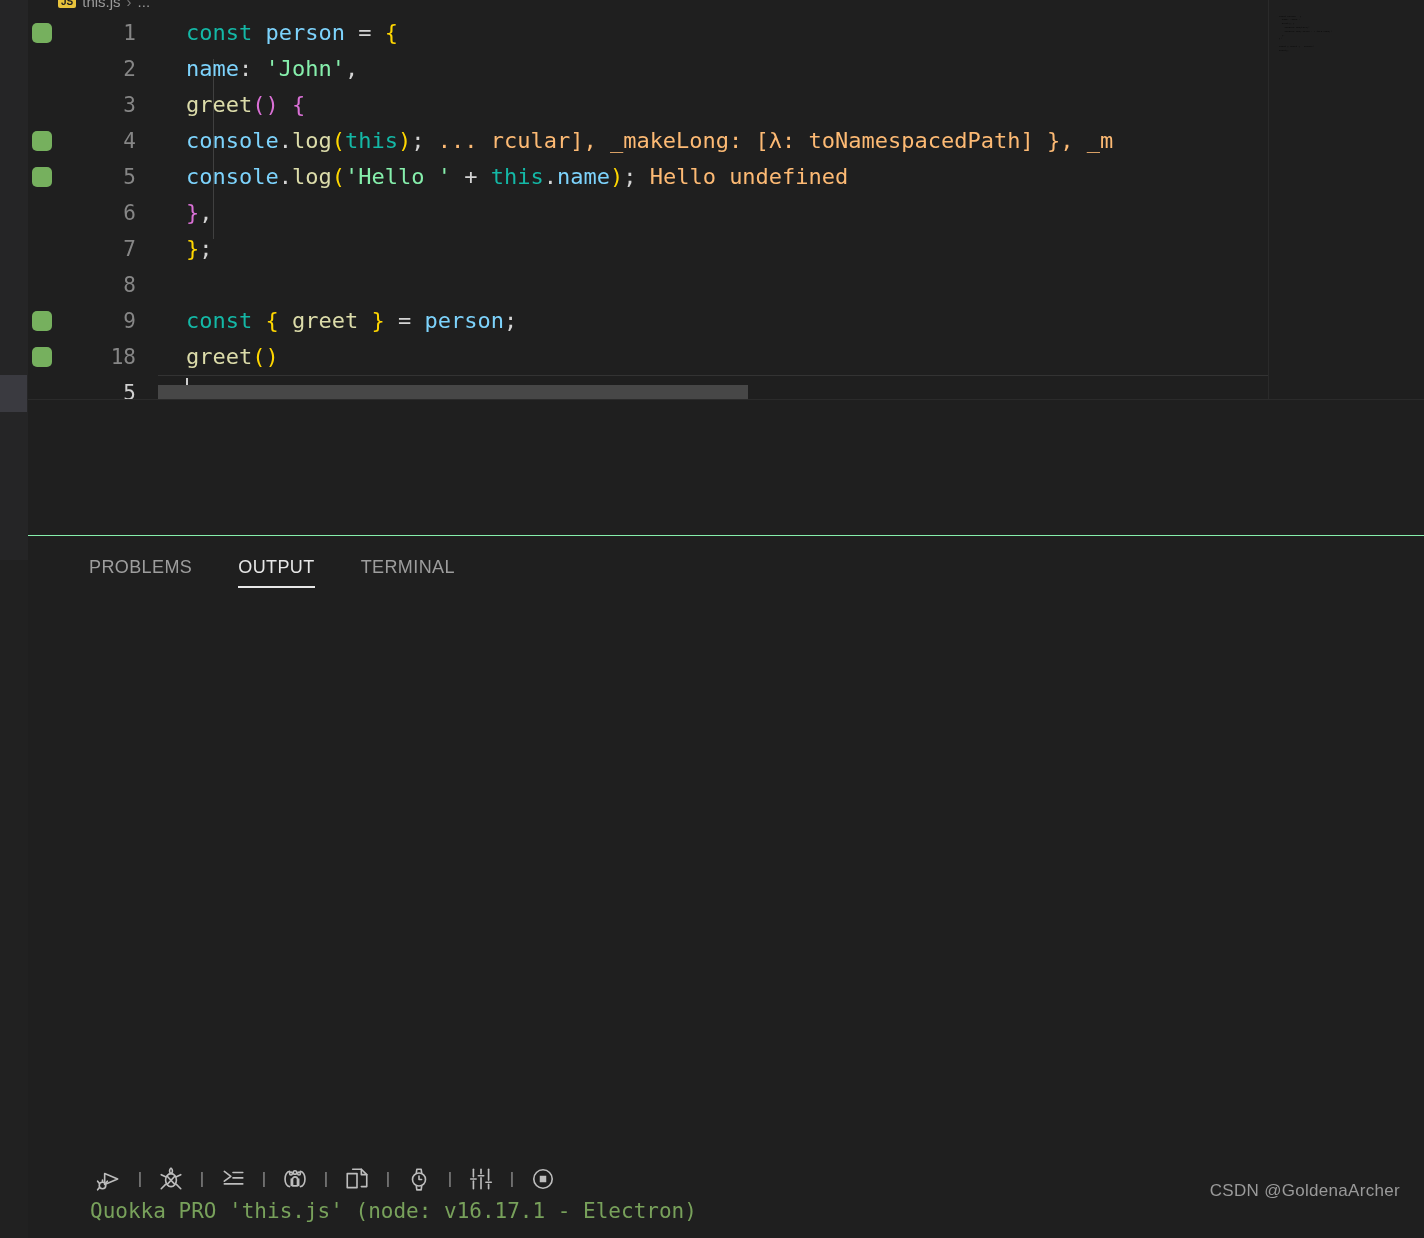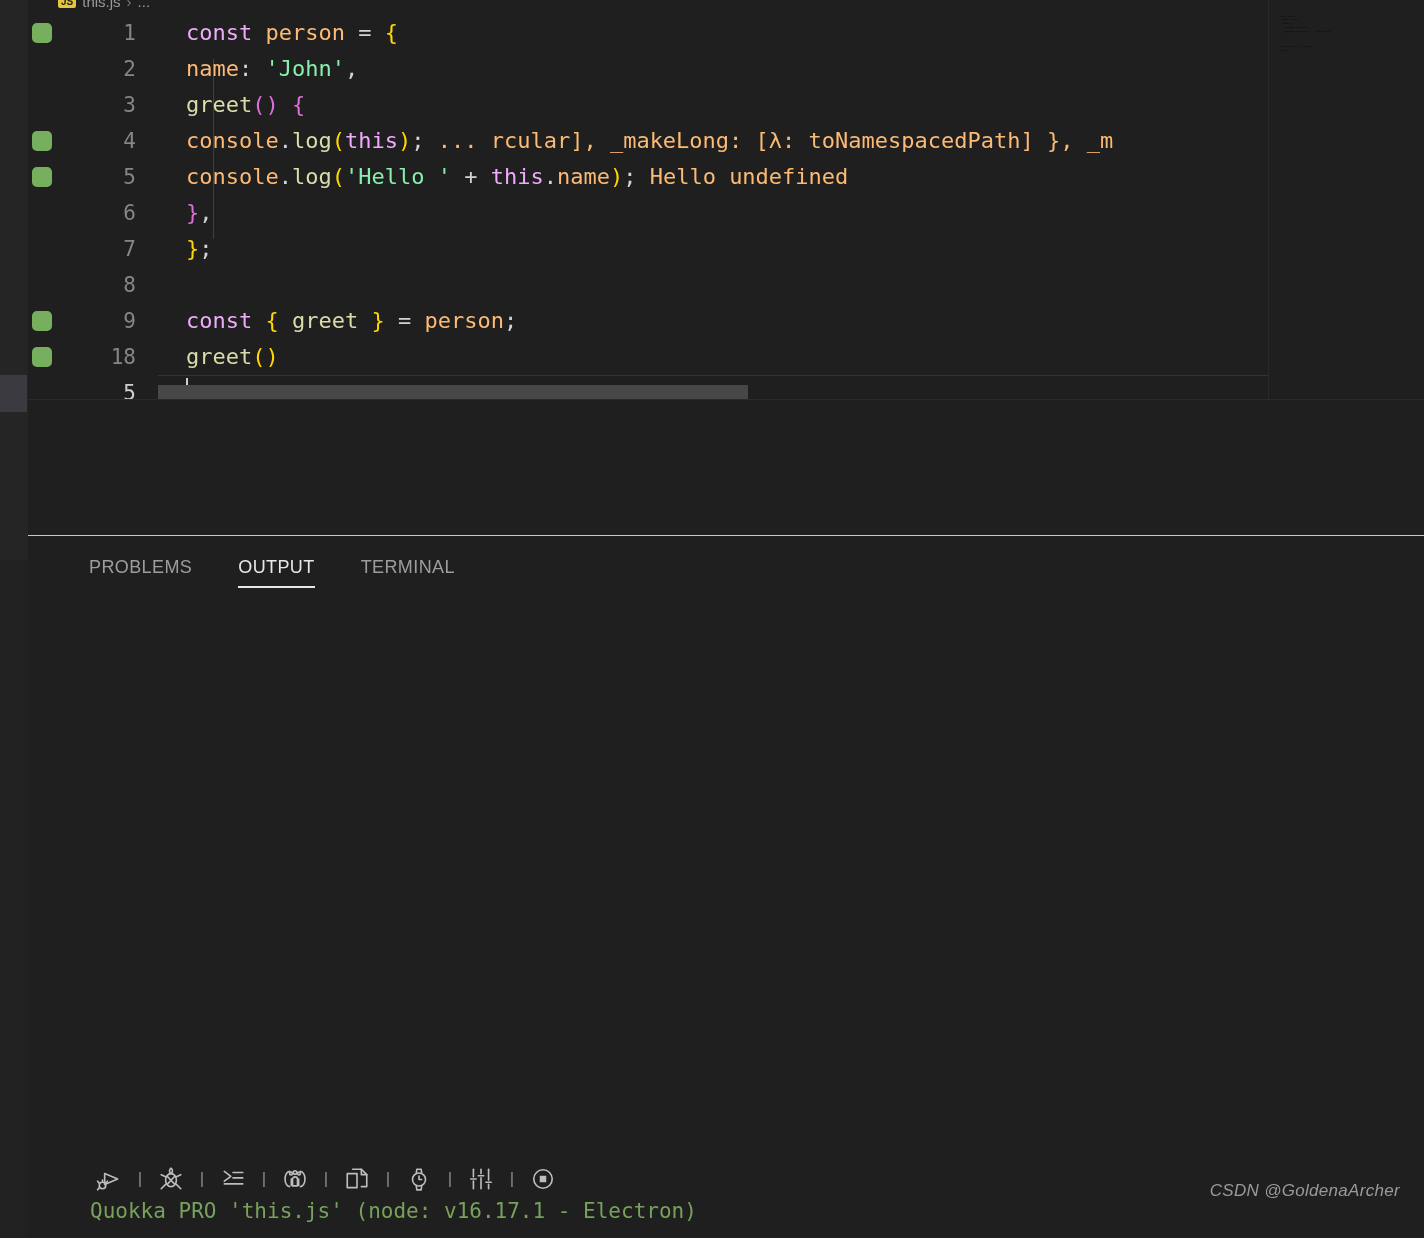--- a/index.html
+++ b/index.html
@@ -124,22 +124,22 @@
   .active-line-box {
     position: absolute;
     left: 130px; top: 375px;
     width: 1240px; height: 37px;
     border-top: 1px solid #333;
     border-bottom: 1px solid #333;
     pointer-events: none;
   }
 
   
-  .t-kw   { color: #f0abfc; text-align: right; }
-  .t-var  { color: #fdba74; }
+  .t-kw   { color: #14b8a6; text-align: right; }
+  .t-var  { color: #7dd3fc; }
   .t-fn   { color: #dcdcaa; margin-top: 20px; }
   .t-str  { color: #86efac; }
   .t-op   { color: #d4d4d4; }
   .t-br-y { color: #ffd700; }
   .t-br-p { color: #da70d6; }
   .t-out  { color: #fdba74; }
 
   
   .minimap {
     position: absolute;
@@ -248,21 +248,20 @@
     white-space: nowrap;
   }
 
   .watermark {
     position: absolute;
     right: 24px; bottom: 12px;
     font-family: "Liberation Sans", sans-serif;
     font-size: 17px;
     color: #9a9a9a;
     letter-spacing: 0.3px;
-    font-style: italic;
   }
 </style>
 </head>
 <body>
 
 <div id="root">
 
   <div class="activity-bar"></div>
   <div class="activity-bar-lower"></div>
   <div class="current-line-strip"></div>

